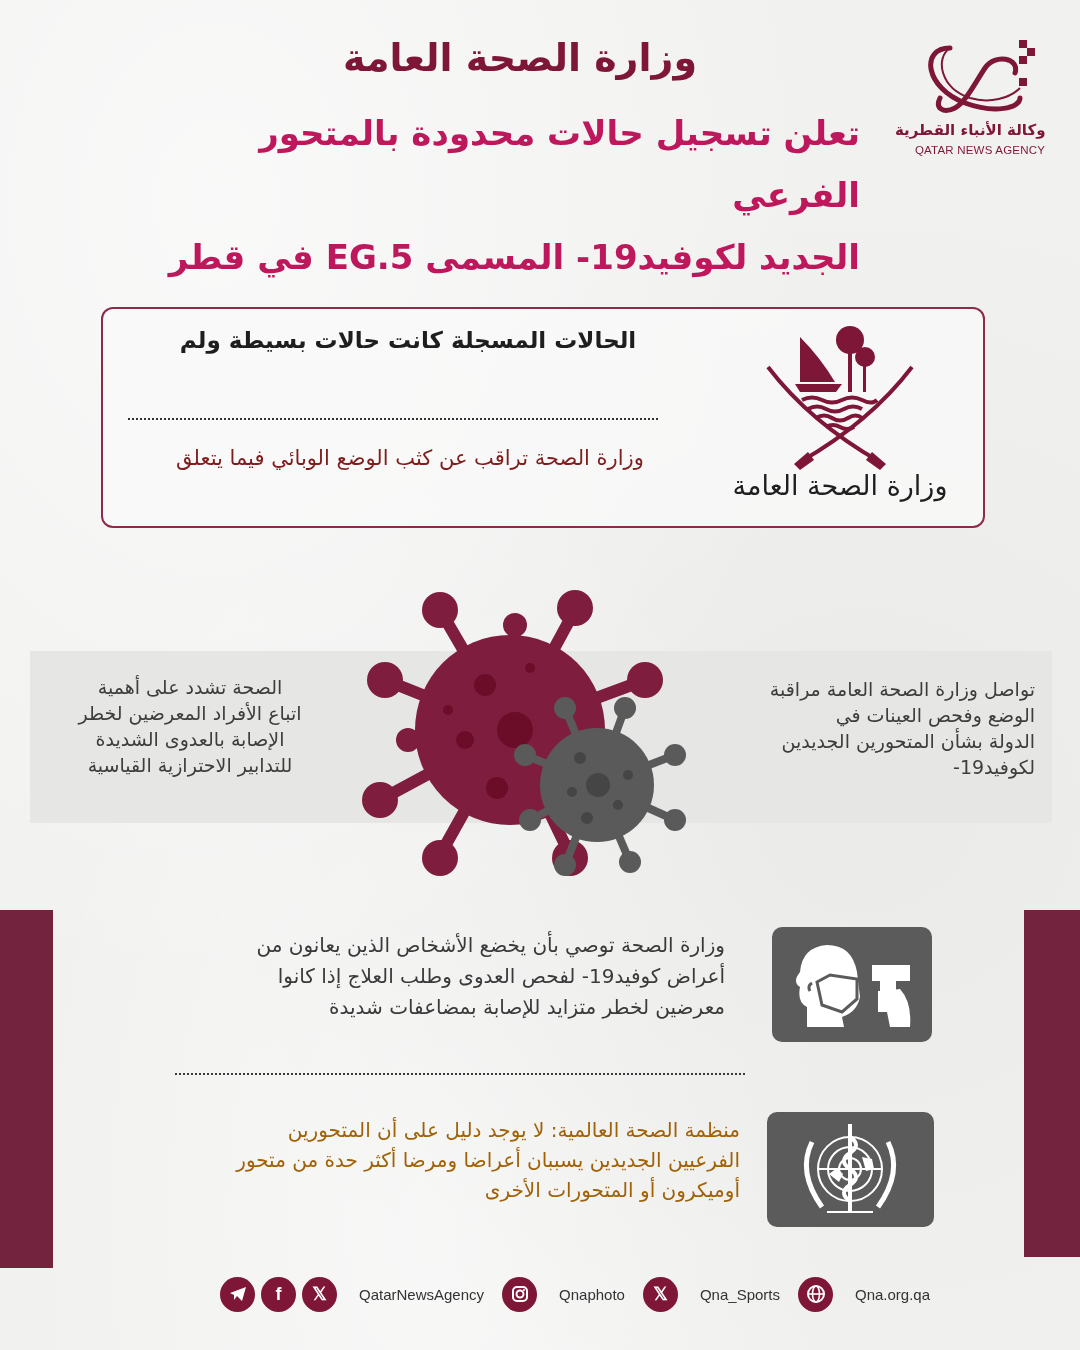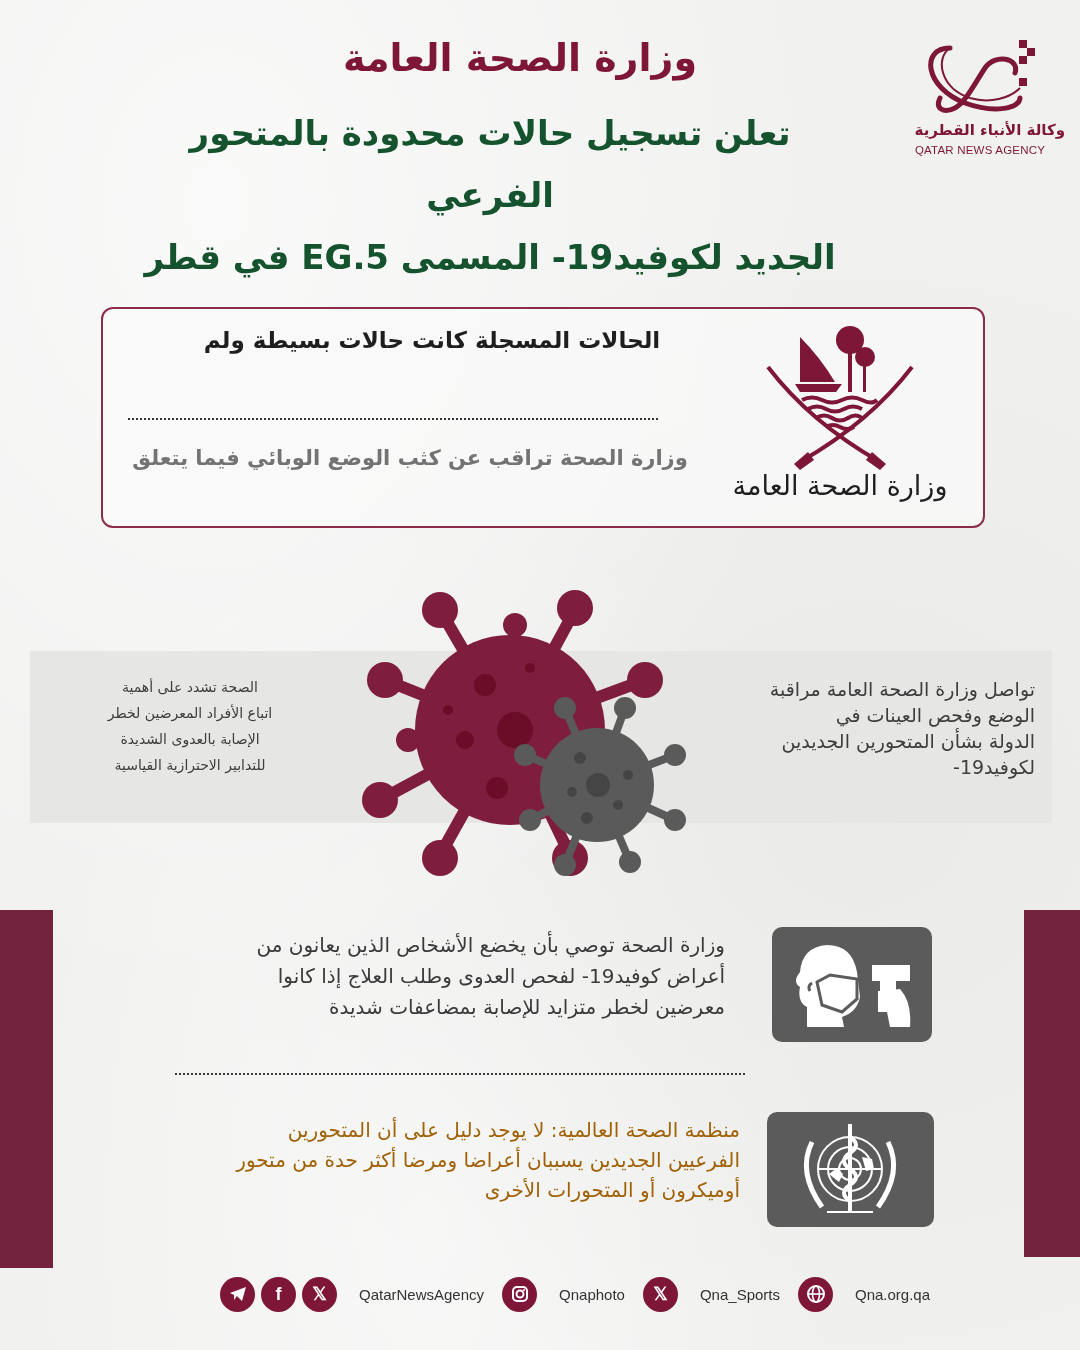--- a/index.html
+++ b/index.html
@@ -17,58 +17,58 @@
   .abs { position: absolute; }
   .rtl { direction: rtl; }
 
   
   .title-main {
     left: 200px; top: 36px; width: 640px; text-align: center;
     font-size: 38px; font-weight: bold; color: #7e1637;
     font-family: "DejaVu Sans", sans-serif;
   }
   .title-sub {
-    left: 120px; top: 102px; width: 740px; text-align: center;
-    font-size: 34px; font-weight: bold; color: #14532d; line-height: 62px;
+    left: 120px; top: 102px; width: 740px; text-align: right;
+    font-size: 34px; font-weight: bold; color: #be185d; line-height: 62px;
   }
 
   
   .qna-logo { left: 895px; top: 28px; width: 170px; height: 135px; }
-  .qna-ar { position: absolute; left: 0; right: 0; top: 93px; text-align: right; font-size: 15px; color: #7e1637; font-weight: bold; }
+  .qna-ar { position: absolute; left: 0; right: 0; top: 93px; text-align: left; font-size: 15px; color: #7e1637; font-weight: bold; }
   .qna-en { position: absolute; left: 0; right: 0; top: 116px; text-align: center; font-size: 11.5px; color: #7e1637; font-weight: normal; font-family: "Liberation Sans", sans-serif; letter-spacing: 0.2px; }
 
   
   .info-box {
     left: 101px; top: 307px; width: 884px; height: 221px;
     border: 2px solid #8b2c48; border-radius: 12px;
     background: rgba(250,250,249,0.75);
   }
   .info-text-1 {
-    left: 172px; top: 318px; width: 520px; text-align: center;
+    left: 148px; top: 318px; width: 520px; text-align: center;
     font-size: 23px; font-weight: bold; color: #1e1e1e; line-height: 44px;
   }
   .info-divider {
     left: 128px; top: 418px; width: 530px; height: 0;
     border-top: 2px dotted #333;
   }
   .info-text-2 {
     left: 120px; top: 436px; width: 580px; text-align: center;
-    font-size: 21px; font-weight: bold; color: #737373; line-height: 44px;
+    font-size: 21px; font-weight: normal; color: #7f1d1d; line-height: 44px;
   }
   .moph-emblem { left: 760px; top: 322px; width: 160px; height: 150px; }
   .moph-label {
     left: 710px; top: 470px; width: 260px; text-align: center;
     font-size: 27px; color: #1e1e1e;
   }
 
   
   .grey-band { left: 30px; top: 651px; width: 1022px; height: 172px; background: #e6e6e5; }
   .band-text-left {
     left: 40px; top: 674px; width: 300px; text-align: center;
-    font-size: 14px; color: #3d3d3d; line-height: 26px;
+    font-size: 19px; color: #3d3d3d; line-height: 26px;
   }
   .band-text-right {
     left: 705px; top: 676px; width: 330px; 
     font-size: 19px; color: #3d3d3d; line-height: 26px;
   }
   .virus { left: 340px; top: 580px; width: 360px; height: 300px; }
 
   
   .side-bar-left { left: 0; top: 910px; width: 53px; height: 358px; background: #73233e; }
   .side-bar-right { left: 1024px; top: 910px; width: 56px; height: 347px; background: #73233e; }

